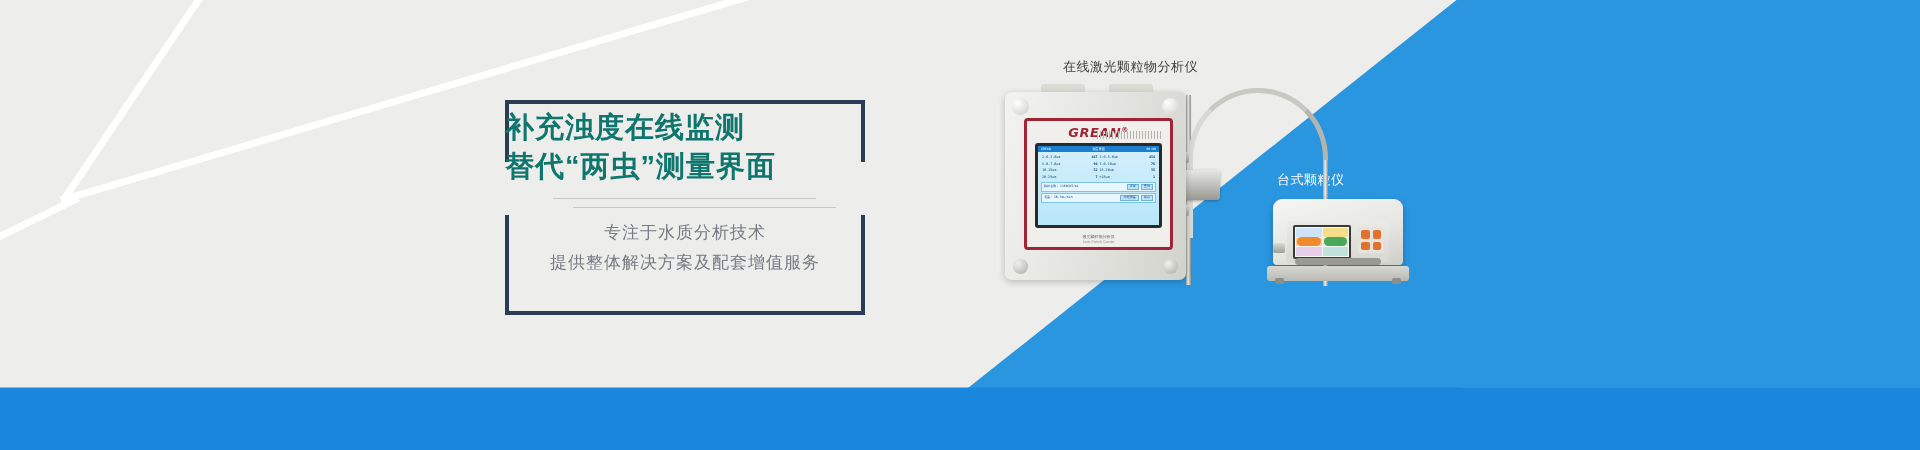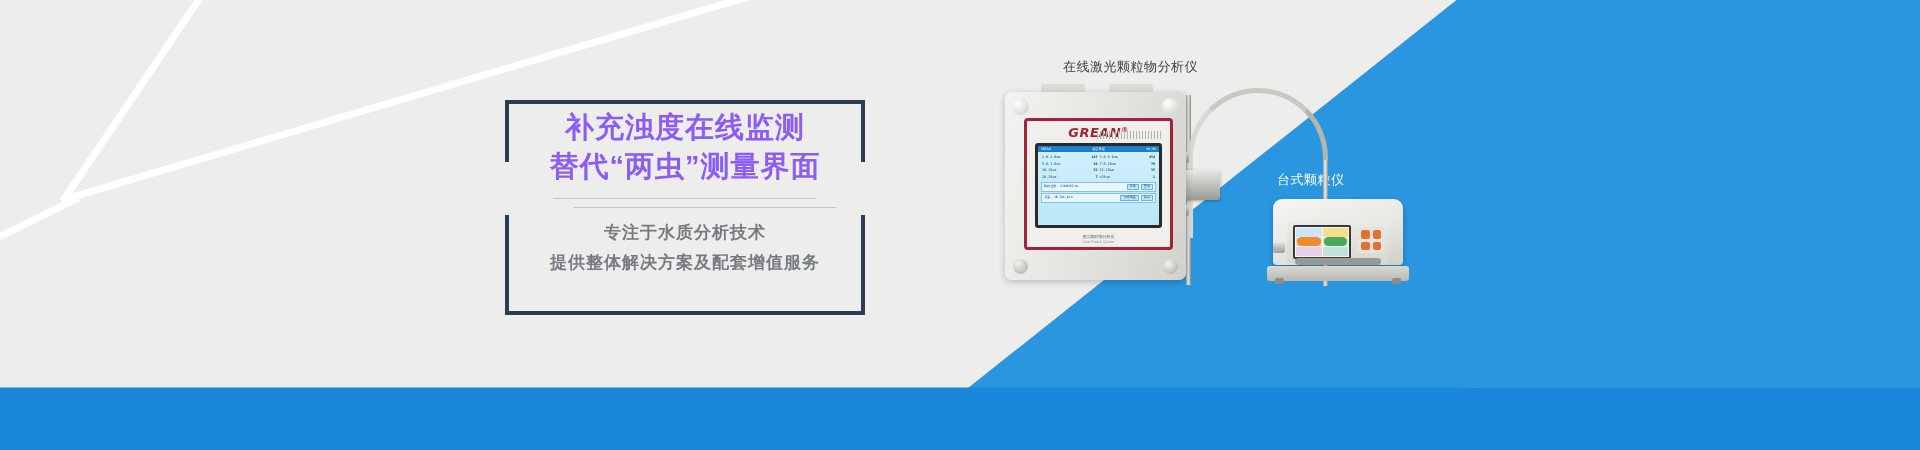--- a/index.html
+++ b/index.html
@@ -39,39 +39,38 @@
   .frame .edge{position:absolute;background:#2b3d55;}
   .frame .e-top{left:0;top:0;width:360px;height:4px;}
   .frame .e-bottom{left:0;bottom:0;width:360px;height:4px;}
   .frame .e-left-top{left:0;top:0;width:4px;height:62px;}
   .frame .e-left-bottom{left:0;bottom:0;width:4px;height:100px;}
   .frame .e-right-top{right:0;top:0;width:4px;height:62px;}
   .frame .e-right-bottom{right:0;bottom:0;width:4px;height:100px;}
 
   .headline{
     position:absolute;left:505px;top:108px;width:360px;
-    text-align:center;
-    color:#8b5cf6;
+    color:#0f766e;
     font-weight:bold;
     font-size:29px;
     line-height:39px;
     letter-spacing:1px;
     white-space:nowrap;
   }
   .headline .l1{display:block;}
   .headline .l2{display:block;}
 
   .rule{position:absolute;background:#c6c8c8;height:1px;}
   .rule-1{left:553px;top:198px;width:263px;}
   .rule-2{left:573px;top:207px;width:263px;}
 
   .subtitle{
     position:absolute;left:505px;top:218px;width:360px;
     text-align:center;color:#767b82;
-    font-size:17px;line-height:30px;letter-spacing:1px;white-space:nowrap;font-weight:bold;
+    font-size:17px;line-height:30px;letter-spacing:1px;white-space:nowrap;
   }
   .subtitle span{display:block;}
 
   
   .dev-label{
     position:absolute;color:#404040;font-size:13px;white-space:nowrap;letter-spacing:.5px;
   }
   .label-online{left:1063px;top:58px;}
   .label-desktop{left:1277px;top:171px;color:#ffffff;}
 

